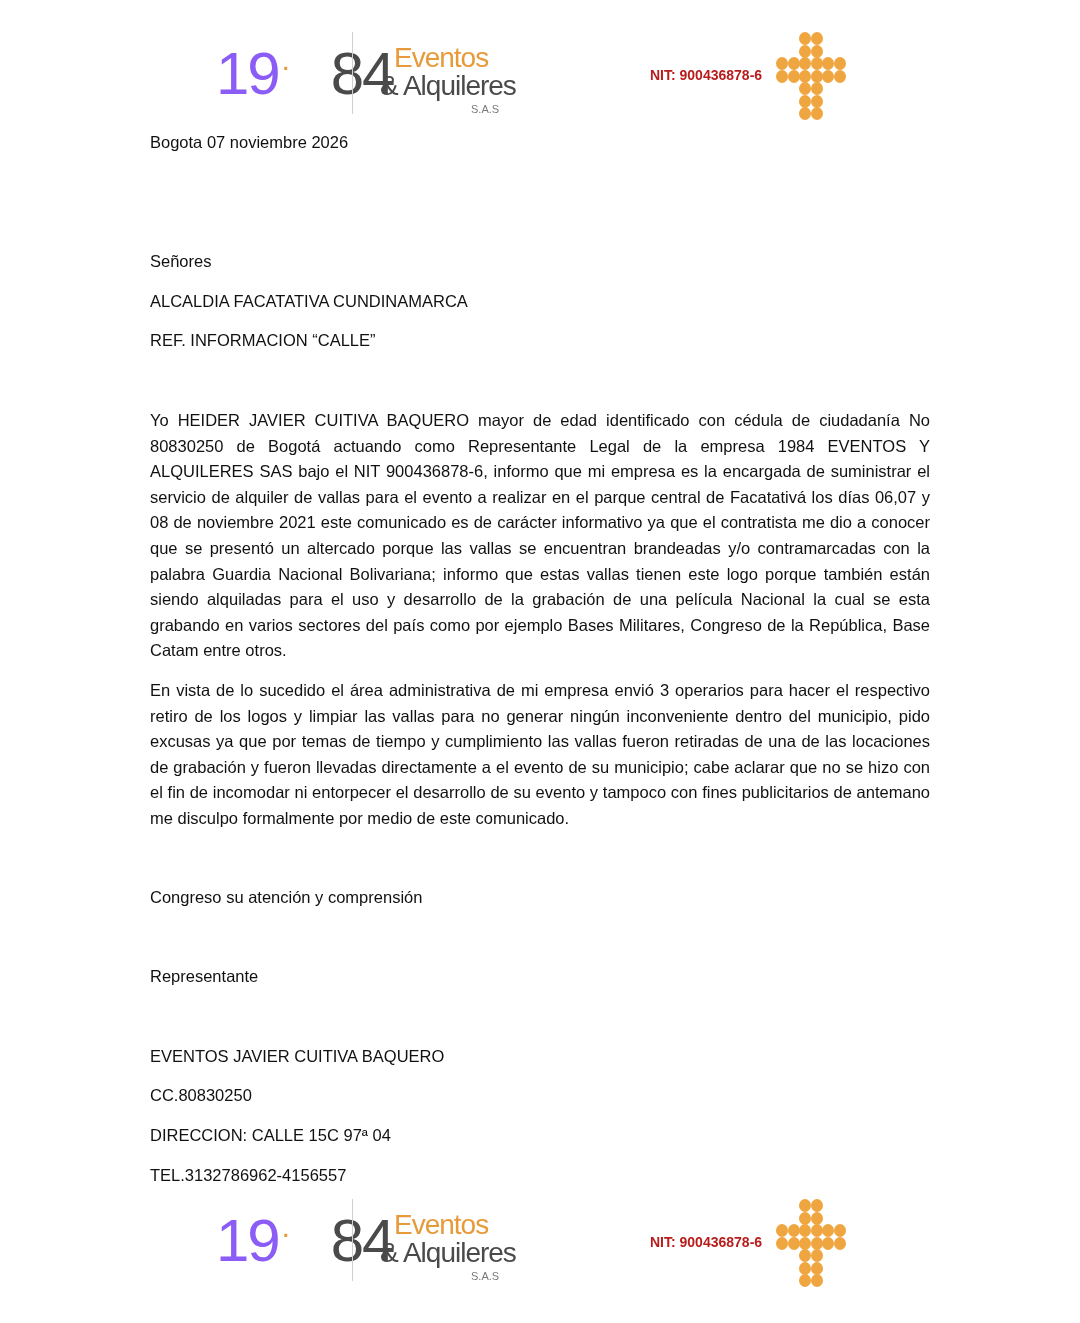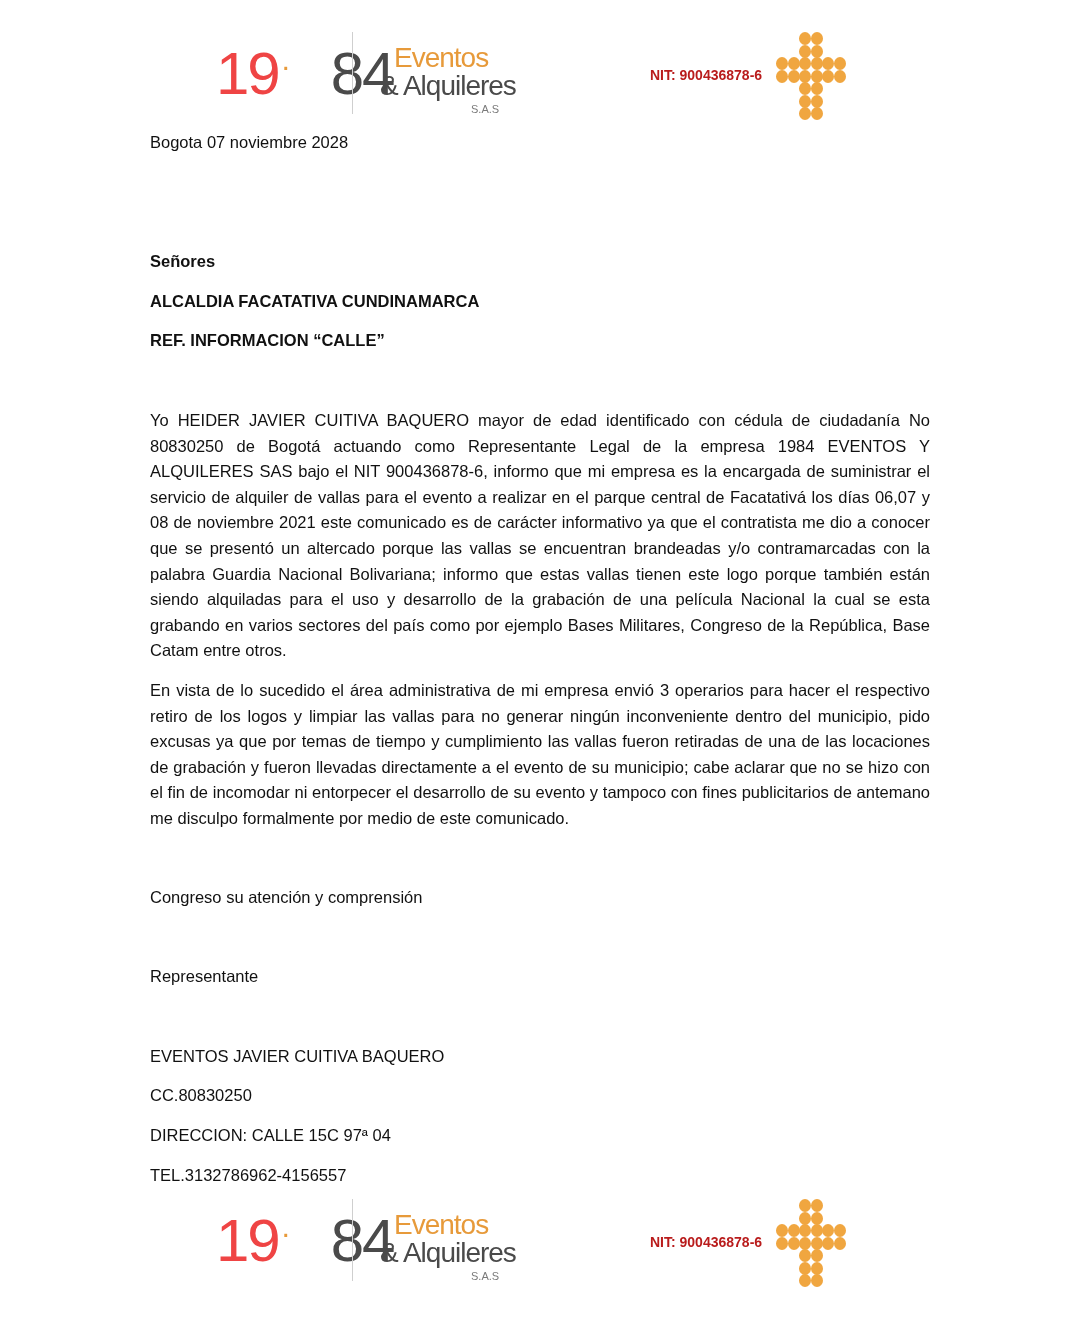--- a/index.html
+++ b/index.html
@@ -3,34 +3,34 @@
 <meta charset="utf-8">
 <style>
   html, body { margin:0; padding:0; background:#ffffff; }
   body { width:1080px; height:1323px; position:relative; overflow:hidden;
          font-family: "Liberation Sans", "DejaVu Sans", sans-serif; color:#111; }
   .letterhead { position:absolute; left:0; width:1080px; height:100px; }
   .lh-top { top:28px; }
   .lh-bottom { top:1195px; }
   .logo-num { position:absolute; left:216px; top:16px; font-size:60px; letter-spacing:-2px;
               font-family:"Liberation Sans", sans-serif; line-height:1; }
-  .logo-num .n19 { color:#ef4444; }
+  .logo-num .n19 { color:#8b5cf6; }
   .logo-num .dot { color:#e79a3a; font-size:30px; vertical-align:18px; margin:0 2px; }
   .logo-num .n84 { color:#4a4a4a;margin-left:40px; }
   .logo-divider { position:absolute; left:352px; top:4px; width:1px; height:82px; background:#cfcfcf; }
   .logo-eventos { position:absolute; left:361px; top:16px; font-size:28px; color:#e79a3a; letter-spacing:-1px; line-height:1;margin-left:33px; }
   .logo-alq { position:absolute; left:380px; top:44px; font-size:28px; color:#4a4a4a; letter-spacing:-1px; line-height:1; }
   .logo-sas { position:absolute; left:471px; top:76px; font-size:11px; color:#7a7a7a; line-height:1; }
   .nit { position:absolute; left:650px; top:40px; font-size:14px; font-weight:bold; color:#b91c1c; line-height:1; }
   .cross { position:absolute; left:776px; top:4px; width:70px; height:88px; }
   .cross span { position:absolute; width:12px; height:13px; border-radius:50%; background:#f0a640; }
 
   .text { position:absolute; left:150px; width:780px; font-family:"Liberation Sans", "DejaVu Sans", sans-serif;
           font-size:16.5px; line-height:25.6px; color:#111; }
-  .bold { font-weight:bold; }
+  .bold { font-weight:normal; }
   .justify { text-align:justify; }
   .para1 { top:408px; }
   .para2 { top:678px; }
 </style>
 </head>
 <body>
 
 <div class="letterhead lh-top">
   <div class="logo-num">
     <span class="n19">19</span><span class="dot">·</span><span class="n84">84</span>
@@ -59,21 +59,21 @@
       <span style="left: 57.5px; top: 37.5px;"></span>
       <span style="left: 23px; top: 50px;"></span>
       <span style="left: 34.5px; top: 50px;"></span>
       <span style="left: 23px; top: 62.5px;"></span>
       <span style="left: 34.5px; top: 62.5px;"></span>
       <span style="left: 23px; top: 75px;"></span>
       <span style="left: 34.5px; top: 75px;"></span>
     </div>
 </div>
 
-<div class="text" style="top:130px;">Bogota 07 noviembre 2028</div>
+<div class="text" style="top:130px;">Bogota 07 noviembre 2026</div>
 <div class="text bold" style="top:249px;">Señores</div>
 <div class="text bold" style="top:289px;">ALCALDIA FACATATIVA CUNDINAMARCA</div>
 <div class="text bold" style="top:328px;">REF. INFORMACION “CALLE”</div>
 
 <div class="text justify para1">Yo HEIDER JAVIER CUITIVA BAQUERO mayor de edad identificado con cédula de ciudadanía No 80830250 de Bogotá actuando como Representante Legal de la empresa 1984 EVENTOS Y ALQUILERES SAS bajo el NIT 900436878-6, informo que mi empresa es la encargada de suministrar el servicio de alquiler de vallas para el evento a realizar en el parque central de Facatativá los días 06,07 y 08 de  noviembre 2021 este comunicado es de carácter informativo ya que el contratista me dio a conocer que se presentó un altercado porque las vallas se encuentran brandeadas y/o contramarcadas con la palabra Guardia Nacional Bolivariana; informo que estas vallas tienen este logo porque también están siendo alquiladas para el uso y desarrollo de la grabación de una película Nacional la cual se esta grabando en varios sectores del país como por ejemplo Bases Militares, Congreso de la República, Base Catam entre otros.</div>
 <div class="text justify para2">En vista de lo sucedido el área administrativa de mi empresa envió 3 operarios para hacer el respectivo retiro de los logos y limpiar las vallas para no generar ningún inconveniente dentro del municipio, pido excusas  ya que por temas de tiempo y cumplimiento las vallas fueron retiradas de una de las locaciones de grabación y fueron llevadas directamente a el evento de su municipio; cabe aclarar  que no se hizo con el fin de incomodar ni entorpecer el desarrollo de su evento y tampoco con fines publicitarios de antemano me disculpo formalmente por medio de este comunicado.</div>
 
 <div class="text" style="top:885px;">Congreso su atención y comprensión</div>
 <div class="text" style="top:964px;">Representante</div>
 

